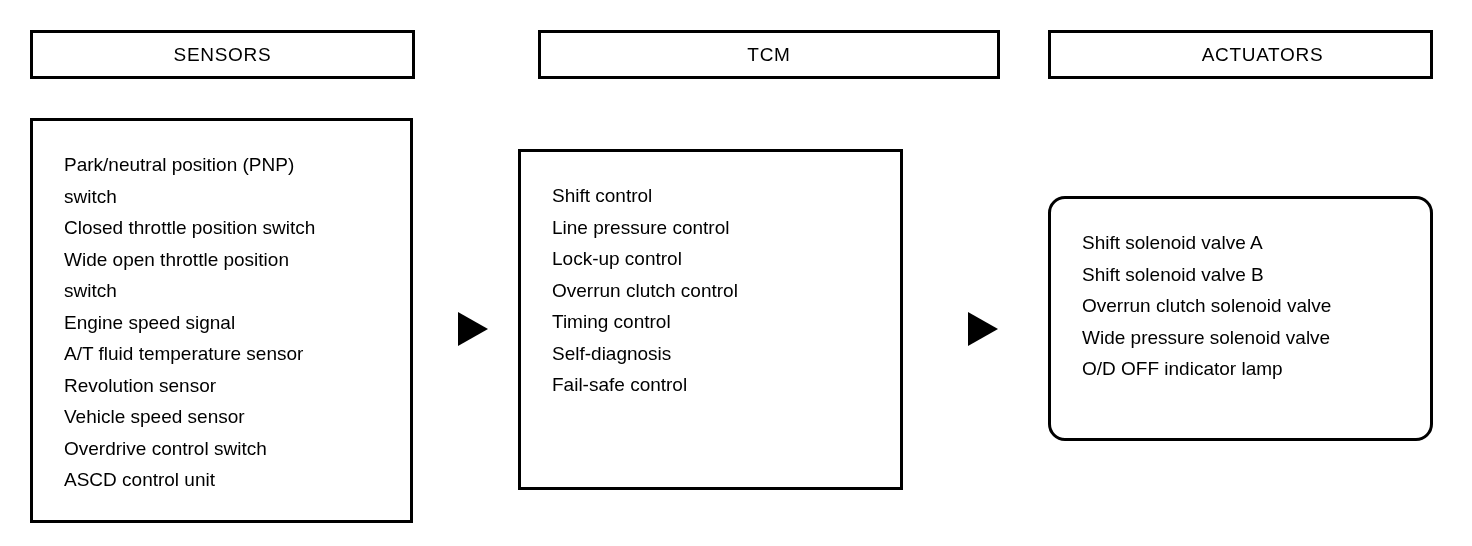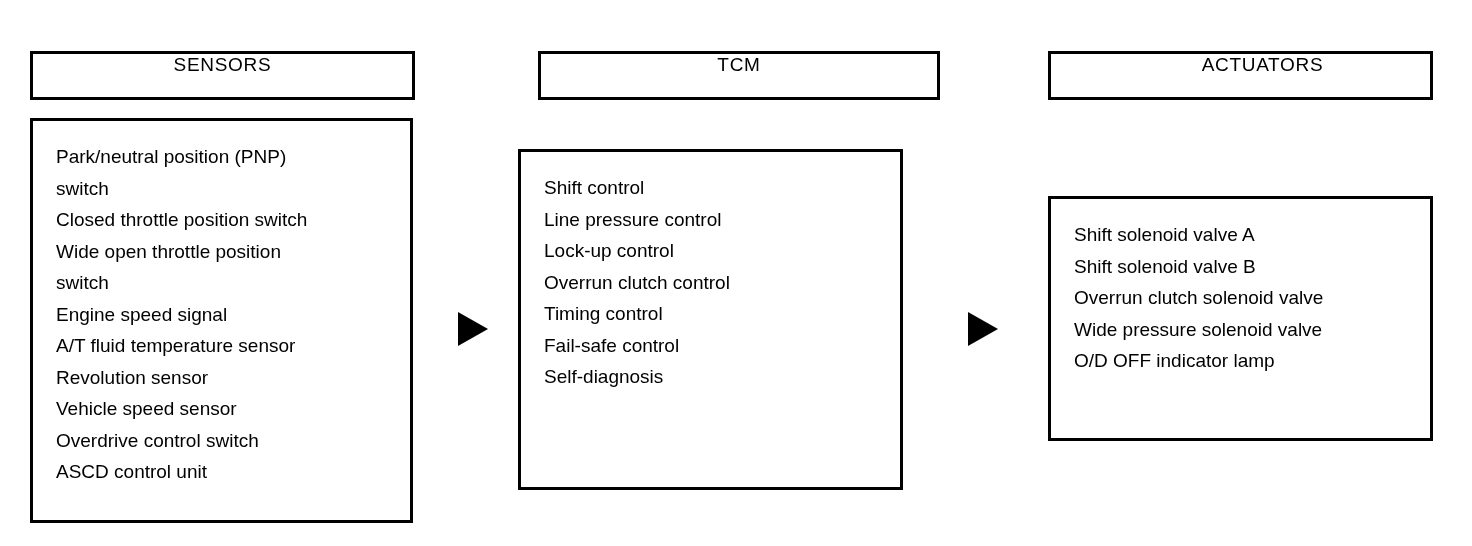--- a/index.html
+++ b/index.html
@@ -20,35 +20,35 @@
     overflow: hidden;
   }
   .box {
     position: absolute;
     box-sizing: border-box;
     border: 3px solid #000000;
     background: #ffffff;
   }
   .header-box {
     display: flex;
+    align-items: center;
     justify-content: center;
-    margin-top: 21px;
   }
   .header-label {
     font-size: 19px;
     font-weight: normal;
     letter-spacing: 0.7px;
     color: #000000;
     white-space: nowrap;
   }
   .list-box {
     padding: 12px 10px 10px 15px;
   }
   .item-list {
-    margin: 8px;
+    margin: 16px;
     padding: 0;
     list-style: none;
   }
   .item-list li {
     font-size: 19px;
     line-height: 31.5px;
     color: #000000;
     white-space: pre-line;
   }
   .arrow {
@@ -61,29 +61,29 @@
   }
 
   
   #sensors-header { left: 30px;  top: 30px;  width: 385px; height: 49px; }
   #sensors-list   { left: 30px;  top: 118px; width: 383px; height: 405px; }
 
   
   #arrow-1 { left: 458px; top: 312px; }
 
   
-  #tcm-header { left: 538px; top: 30px;  width: 402px; height: 49px; }
+  #tcm-header { left: 538px; top: 30px;  width: 462px; height: 49px; }
   #tcm-list   { left: 518px; top: 149px; width: 385px; height: 341px; }
 
   
   #arrow-2 { left: 968px; top: 312px; }
 
   
   #actuators-header { left: 1048px; top: 30px;  width: 385px; height: 49px; padding-left: 44px; }
-  #actuators-list   { left: 1048px; top: 196px; width: 385px; height: 245px; }
+  #actuators-list   { left: 1048px; top: 196px; width: 385px; height: 245px; border-radius: 17px; }
 </style>
 </head>
 <body>
 
 <div id="diagram">
 
   <div class="box header-box" id="sensors-header">
     <span class="header-label">SENSORS</span>
   </div>
 
@@ -109,22 +109,22 @@
     <span class="header-label">TCM</span>
   </div>
 
   <div class="box list-box" id="tcm-list">
     <ul class="item-list">
       <li>Shift control</li>
       <li>Line pressure control</li>
       <li>Lock-up control</li>
       <li>Overrun clutch control</li>
       <li>Timing control</li>
+      <li>Self-diagnosis</li>
       <li>Fail-safe control</li>
-      <li>Self-diagnosis</li>
     </ul>
   </div>
 
   <div class="arrow" id="arrow-2"></div>
 
   <div class="box header-box" id="actuators-header">
     <span class="header-label">ACTUATORS</span>
   </div>
 
   <div class="box list-box" id="actuators-list">

